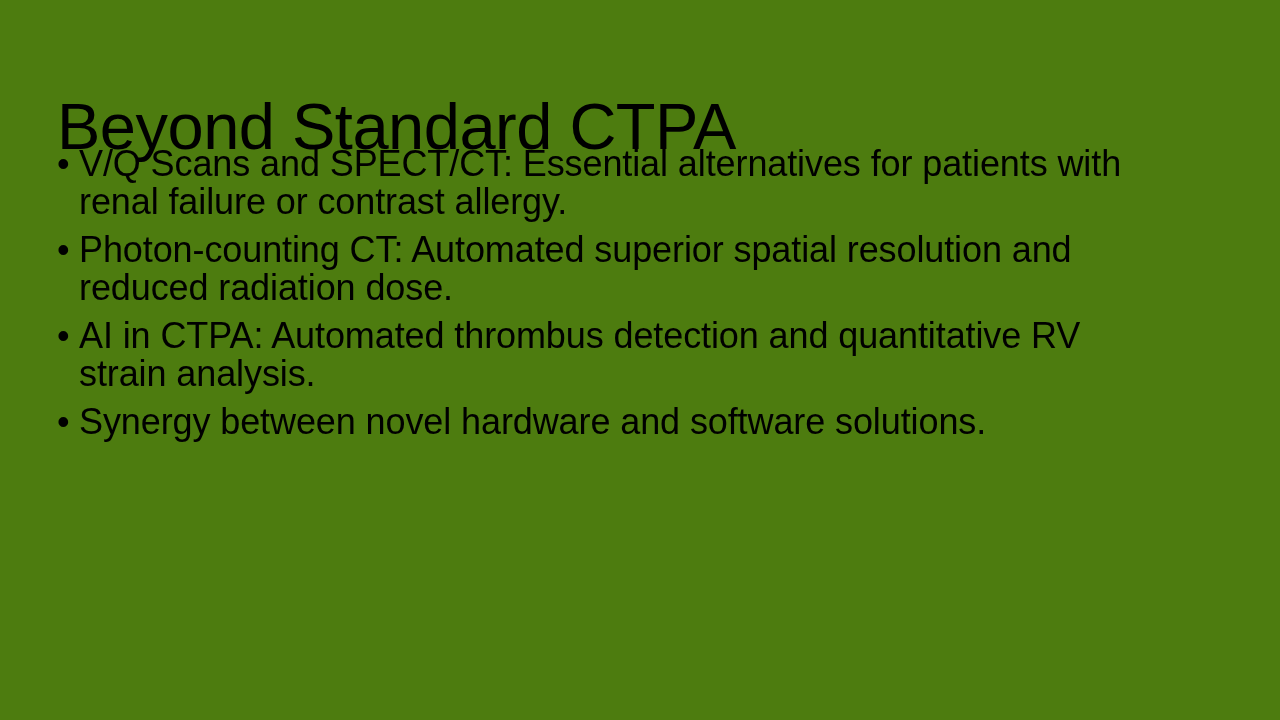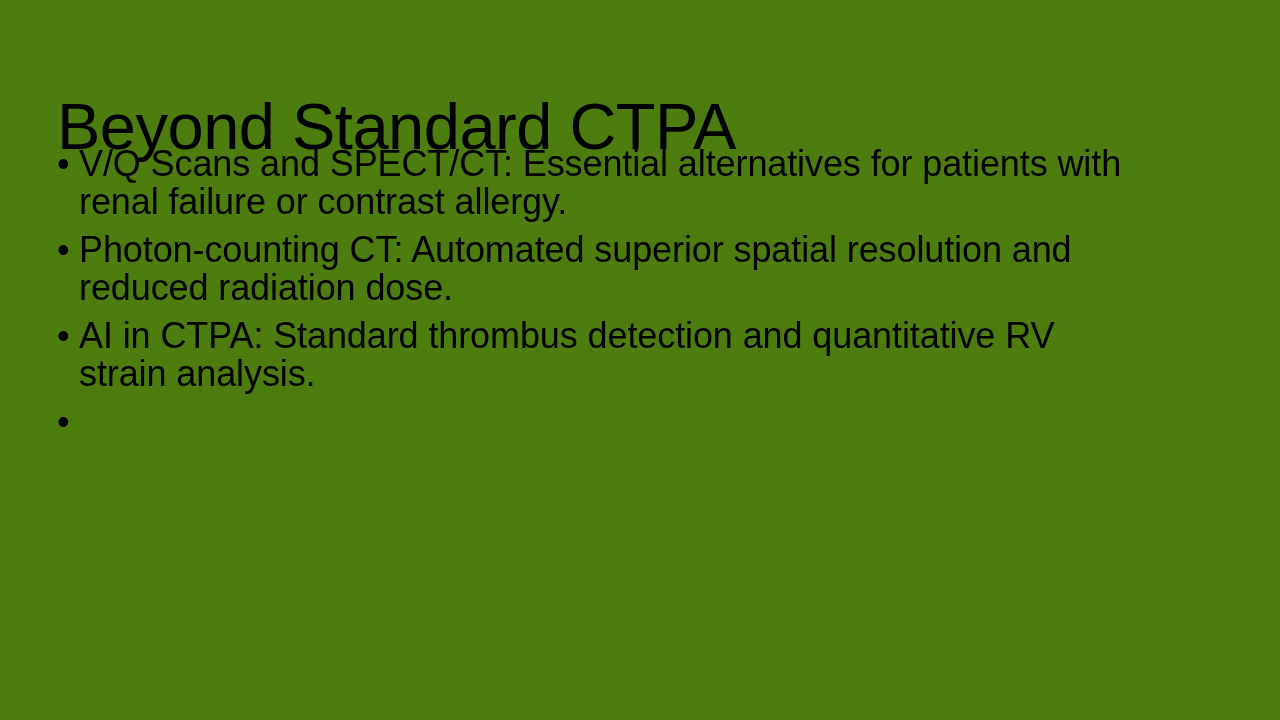--- a/index.html
+++ b/index.html
@@ -89,22 +89,23 @@
       <span class="bullet-text">V/Q Scans and SPECT/CT: Essential alternatives for patients with renal failure or contrast allergy.</span>
     </div>
 
     <div class="bullet-item">
       <span class="bullet-dot">•</span>
       <span class="bullet-text">Photon-counting CT: Automated superior spatial resolution and reduced radiation dose.</span>
     </div>
 
     <div class="bullet-item">
       <span class="bullet-dot">•</span>
-      <span class="bullet-text">AI in CTPA: Standard thrombus detection and quantitative RV strain analysis.</span>
+      <span class="bullet-text">AI in CTPA: Automated thrombus detection and quantitative RV strain analysis.</span>
     </div>
 
     <div class="bullet-item">
       <span class="bullet-dot">•</span>
+      <span class="bullet-text">Synergy between novel hardware and software solutions.</span>
     </div>
 
   </div>
 
 </div>
 
 </body></html>

